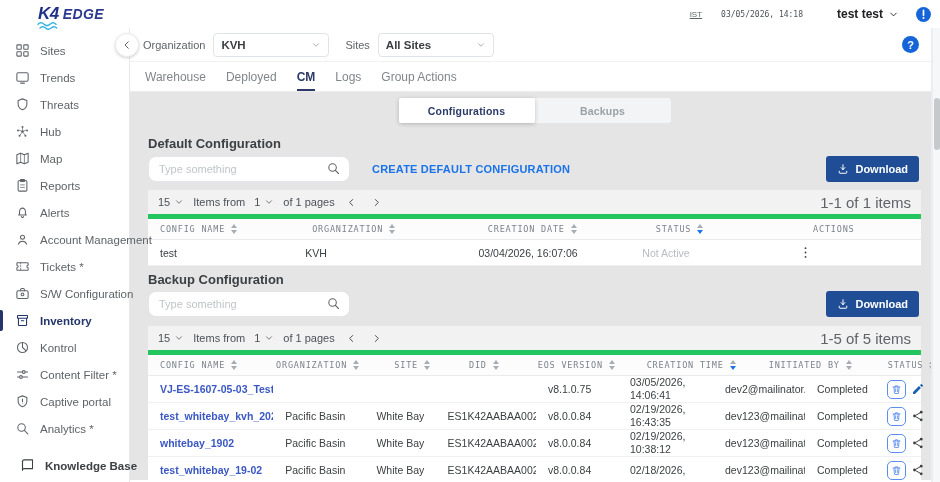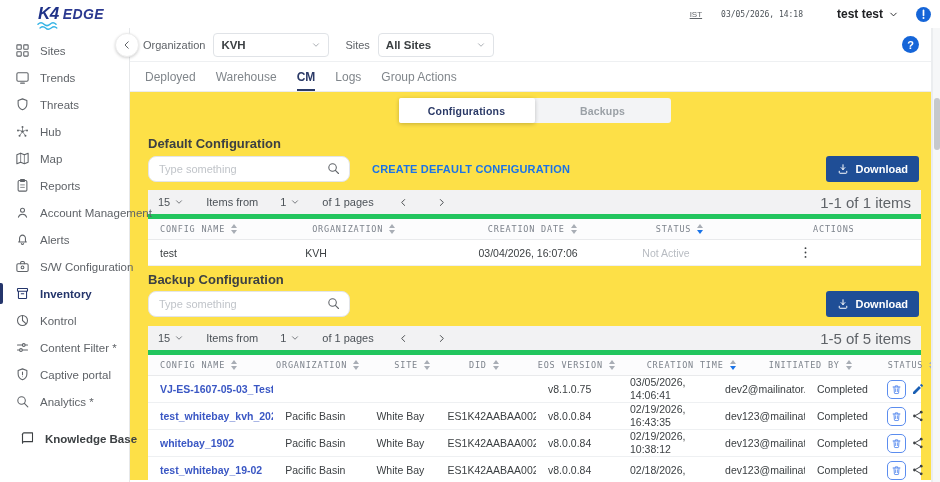--- a/index.html
+++ b/index.html
@@ -58,21 +58,21 @@
     background:#1565d8;color:#fff;font-size:11px;font-weight:700;border:none;
     display:flex;align-items:center;justify-content:center;cursor:pointer;padding:0;}
 
   .tabsrow{height:30px;display:flex;align-items:center;padding-left:5px;
     border-bottom:1px solid #ececec;background:#fff;}
   .tab{border:none;background:none;font-size:12px;color:#80868b;padding:0 10px;cursor:pointer;
     position:relative;height:100%;}
   .tab.active{color:#2b3a67;font-weight:700;}
   .tab.active::after{content:"";position:absolute;left:10px;right:10px;bottom:0;height:2.5px;background:#2b3a67;}
 
-  .content{padding:6px 10px 0 18px;height:388px;overflow:hidden;background:#fde047;}
+  .content{padding:6px 10px 0 18px;height:388px;overflow:hidden;background:#e5e5e5;}
 
   .segmented{width:272px;height:25px;margin:0 auto;background:#f3f4f6;border-radius:3px;display:flex;}
   .seg{flex:1;border:none;background:none;font-size:10.5px;color:#9aa0a6;font-weight:700;
     cursor:pointer;letter-spacing:0.2px;}
   .seg.active{background:#fff;color:#2b3a67;box-shadow:0 1px 4px rgba(0,0,0,.22);border-radius:2px;}
 
   .section-title{font-size:13px;font-weight:700;color:#3c4043;margin:13px 0 0;}
   .section-title.second{margin-top:6px;}
   .toolrow{display:flex;align-items:center;margin-top:5px;justify-content:center;}
   .toolrow.second{margin-top:4px;}
@@ -86,41 +86,41 @@
     letter-spacing:0.2px;cursor:pointer;text-decoration:none;}
   .download{margin-left:auto;margin-right:2px;height:26px;background:#1f4e96;color:#fff;border:none;
     border-radius:3px;font-size:11px;font-weight:700;display:flex;align-items:center;gap:6px;
     padding:0 11px;cursor:pointer;}
   .download .dl-icon{display:flex;}
   .download svg{width:12px;height:12px;}
 
   .pagbar{margin-top:8px;height:24px;background:#f2f2f3;display:flex;align-items:center;
     font-size:11px;color:#4b5157;padding:0 10px;}
   .pagbar.second{margin-top:9px;}
-  .pag-left{display:flex;align-items:center;gap:22px;}
+  .pag-left{display:flex;align-items:center;gap:9px;}
   .pag-btn{display:flex;align-items:center;gap:4px;background:none;border:none;font-size:11px;
     color:#4b5157;cursor:pointer;padding:0;}
   .pag-btn svg{width:10px;height:10px;color:#5f6368;}
   .pag-nav{background:none;border:none;width:16px;height:18px;color:#3c4043;cursor:pointer;
     display:flex;align-items:center;justify-content:center;padding:0;}
   .pag-nav svg{width:11px;height:11px;}
   .range{margin-left:auto;font-size:15px;color:#5f6368;}
 
   
   .thead{display:flex;height:26px;align-items:center;background:#fcfcfd;
     border-bottom:1px solid #e9eaec;border-top:5px solid #22c55e;gap:27px;}
   .th{display:flex;align-items:center;font-family:"DejaVu Sans Mono",monospace;font-size:8.5px;
     letter-spacing:0.8px;color:#7d838c;padding-left:12px;cursor:pointer;white-space:nowrap;}
   .sort{display:inline-flex;flex-direction:column;gap:2px;margin-left:6px;}
   .sort i{width:0;height:0;border-left:3px solid transparent;border-right:3px solid transparent;}
   .sort .up{border-bottom:4px solid #a8adb5;}
   .sort .down{border-top:4px solid #a8adb5;}
   .sort.sorted .down{border-top-color:#1a73e8;}
   .tr{display:flex;height:26px;align-items:center;border-bottom:1px solid #eef0f2;background:#fff;}
-  .tr.tall{height:27px;justify-content:center;}
+  .tr.tall{height:27px;}
   .td{font-size:10.5px;color:#3c4043;padding-left:12px;white-space:nowrap;overflow:hidden;}
   .td.wrap{white-space:normal;line-height:1.2;overflow:visible;}
   .td.link{color:#3a57c4;font-weight:600;}
   .td.muted{color:#b8bcc2;}
   .t1 .th:nth-child(1),.t1 .c1{width:18.8%;}
   .t1 .th:nth-child(2),.t1 .c2{width:22.4%;}
   .t1 .th:nth-child(3),.t1 .c3{width:21.2%;}
   .t1 .th:nth-child(4),.t1 .c4{width:19.6%;}
   .t1 .th:nth-child(5),.t1 .c5{width:18%;}
   .t2 .th:nth-child(1),.t2 .c1{width:16.2%;}
@@ -246,39 +246,48 @@
           <svg viewBox="0 0 24 24" fill="none" stroke="currentColor" stroke-width="1.7" stroke-linecap="round" stroke-linejoin="round">
             <rect x="5" y="4" width="14" height="17" rx="2"></rect>
             <path d="M9 2.5h6v3H9z"></path>
             <path d="M9 11h6M9 15h6" stroke-width="1.2"></path>
           </svg>
         </span>
         <span class="side-label">Reports</span>
       </div>
 
       <div class="side-item">
+        <span class="side-icon i-bell">
+          <svg viewBox="0 0 24 24" fill="none" stroke="currentColor" stroke-width="1.7" stroke-linecap="round" stroke-linejoin="round">
+            <path d="M18 16H6l1.3-1.8V9.8A4.7 4.7 0 0112 5a4.7 4.7 0 014.7 4.8v4.4z"></path>
+            <path d="M10.2 18.5a1.9 1.9 0 003.6 0"></path>
+          </svg>
+        </span>
+        <span class="side-label">Alerts</span>
+      </div>
+
+      <div class="side-item">
         <span class="side-icon i-account">
           <svg viewBox="0 0 24 24" fill="none" stroke="currentColor" stroke-width="1.7" stroke-linecap="round" stroke-linejoin="round">
             <circle cx="12" cy="8.5" r="3.2"></circle>
             <path d="M5.5 19.5c.8-3.2 3.4-4.8 6.5-4.8s5.7 1.6 6.5 4.8"></path>
           </svg>
         </span>
         <span class="side-label">Account Management</span>
       </div>
 
       <div class="side-item">
-        <span class="side-icon i-bell">
-          <svg viewBox="0 0 24 24" fill="none" stroke="currentColor" stroke-width="1.7" stroke-linecap="round" stroke-linejoin="round">
-            <path d="M18 16H6l1.3-1.8V9.8A4.7 4.7 0 0112 5a4.7 4.7 0 014.7 4.8v4.4z"></path>
-            <path d="M10.2 18.5a1.9 1.9 0 003.6 0"></path>
-          </svg>
-        </span>
-        <span class="side-label">Alerts</span>
-      </div>
-
+        <span class="side-icon i-ticket">
+          <svg viewBox="0 0 24 24" fill="none" stroke="currentColor" stroke-width="1.7" stroke-linecap="round" stroke-linejoin="round">
+            <path d="M4 6h16a1 1 0 011 1v3a2 2 0 000 4v3a1 1 0 01-1 1H4a1 1 0 01-1-1v-3a2 2 0 000-4V7a1 1 0 011-1z"></path>
+            <path d="M9 6v12" stroke-dasharray="2 2.5" stroke-width="1.2"></path>
+          </svg>
+        </span>
+        <span class="side-label">Tickets *</span>
+      </div>
 
       <div class="side-item">
         <span class="side-icon i-briefcase">
           <svg viewBox="0 0 24 24" fill="none" stroke="currentColor" stroke-width="1.7" stroke-linecap="round" stroke-linejoin="round">
             <rect x="3" y="7.5" width="18" height="12.5" rx="2"></rect>
             <path d="M9 7.5V5.8A1.8 1.8 0 0110.8 4h2.4A1.8 1.8 0 0115 5.8v1.7"></path>
             <circle cx="12" cy="13.5" r="2.2"></circle>
           </svg>
         </span>
         <span class="side-label">S/W Configuration</span>
@@ -376,23 +385,23 @@
           <svg viewBox="0 0 24 24" fill="none" stroke="currentColor" stroke-width="1.7" stroke-linecap="round" stroke-linejoin="round">
             <path d="M6 9l6 6 6-6" stroke-width="2"></path>
           </svg>
         </span>
     </button>
     <button class="help">?</button>
   </div>
 
   <div class="tabsrow">
 
+      <button class="tab">Warehouse</button>
+
       <button class="tab">Deployed</button>
-
-      <button class="tab">Warehouse</button>
 
       <button class="tab active">CM</button>
 
       <button class="tab">Logs</button>
 
       <button class="tab">Group Actions</button>
     </div>
 
   <div class="content">
 

